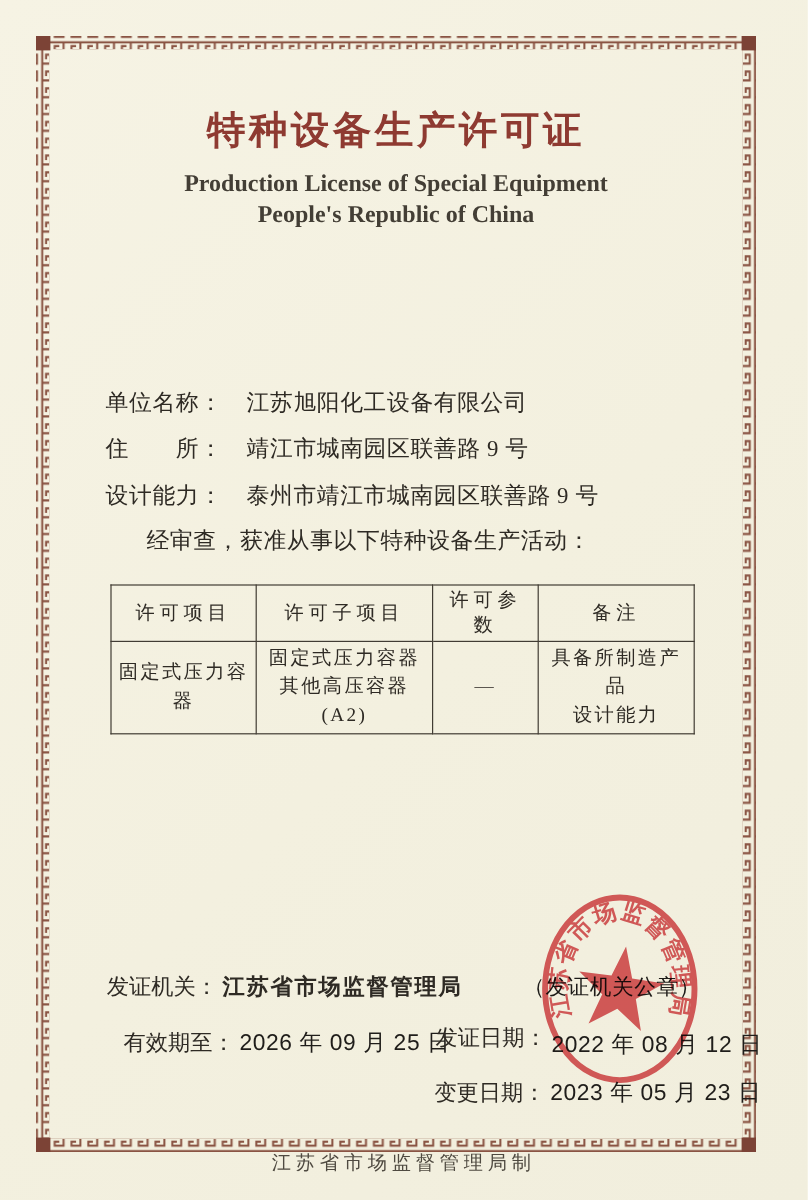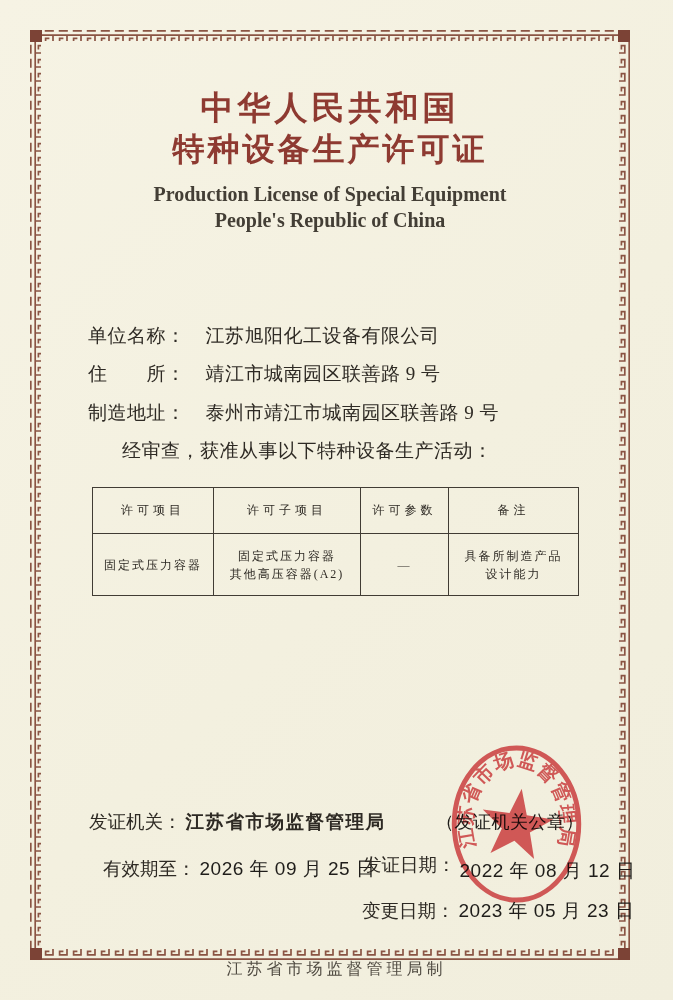--- a/index.html
+++ b/index.html
@@ -31,21 +31,21 @@
   .f-company{left:88px;top:323px;}
   .f-residence{left:88px;top:361px;}
   .f-address{left:88px;top:400px;}
   .f-intro{left:122px;top:438px;}
   .field .lbl{margin-right:20px;}
 
   
   .permit-table{
     position:absolute;left:92px;top:487px;width:486px;
     border-collapse:collapse;table-layout:fixed;
-    font-size:12px;color:#2e2a24;
+    font-size:16px;color:#2e2a24;
   }
   .permit-table th,.permit-table td{
     border:1.6px solid #413c34;text-align:center;vertical-align:middle;
     font-weight:normal;padding:2px 4px;
   }
   .permit-table th{height:41px;letter-spacing:4px;}
   .permit-table td{height:57px;letter-spacing:2px;line-height:1.5;white-space:pre-line;}
   .col1{width:121px;} .col2{width:147px;} .col3{width:88px;} .col4{width:130px;}
   .dash-cell{color:#55504a;}
 
@@ -89,37 +89,36 @@
     <rect x="41" y="949" width="578" height="11" fill="url(#mh)"></rect>
     <rect x="30" y="41" width="11" height="908" fill="url(#mv)"></rect>
     <rect x="619" y="41" width="11" height="908" fill="url(#mv)"></rect>
     <rect x="30" y="30" width="12" height="12" fill="#7c4336"></rect>
     <rect x="618" y="30" width="12" height="12" fill="#7c4336"></rect>
     <rect x="30" y="948" width="12" height="12" fill="#7c4336"></rect>
     <rect x="618" y="948" width="12" height="12" fill="#7c4336"></rect>
   </svg>
 
   <div class="title-wrap">
-    <div class="zh1">中华人民共和国</div>
     <div class="zh2">特种设备生产许可证</div>
     <div class="en-wrap">
       <div class="en">Production License of Special Equipment</div>
       <div class="en">People's Republic of China</div>
     </div>
   </div>
 
 
   <div class="field f-company">
     <span class="lbl">单位名称：</span><span>江苏旭阳化工设备有限公司</span>
   </div>
   <div class="field f-residence">
     <span class="lbl">住　　所：</span><span>靖江市城南园区联善路 9 号</span>
   </div>
   <div class="field f-address">
-    <span class="lbl">制造地址：</span><span>泰州市靖江市城南园区联善路 9 号</span>
+    <span class="lbl">设计能力：</span><span>泰州市靖江市城南园区联善路 9 号</span>
   </div>
   <div class="field f-intro">经审查，获准从事以下特种设备生产活动：</div>
 
   <table class="permit-table">
     <colgroup>
       <col class="col1">
         <col class="col2">
         <col class="col3">
         <col class="col4">
     </colgroup>

